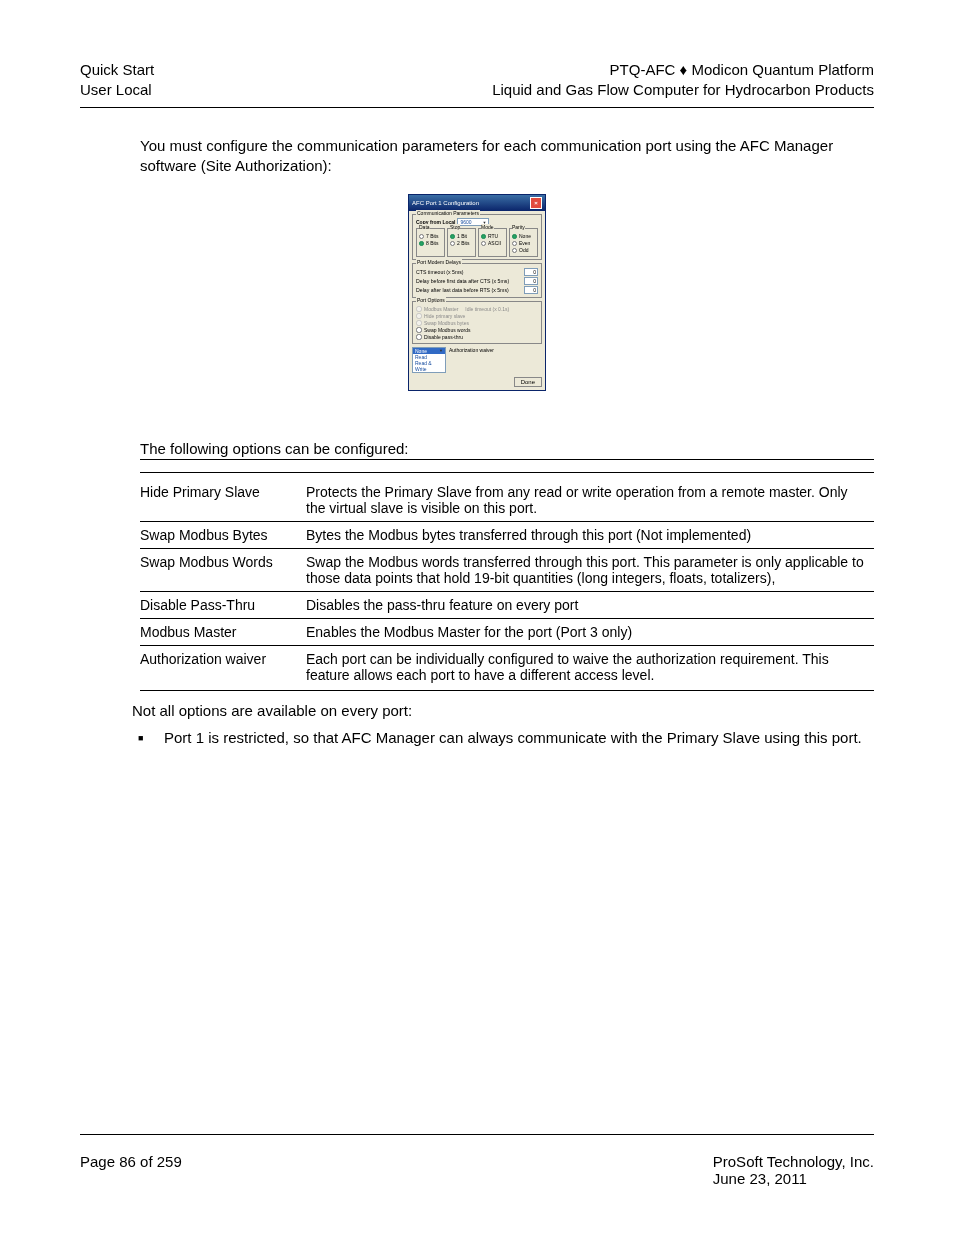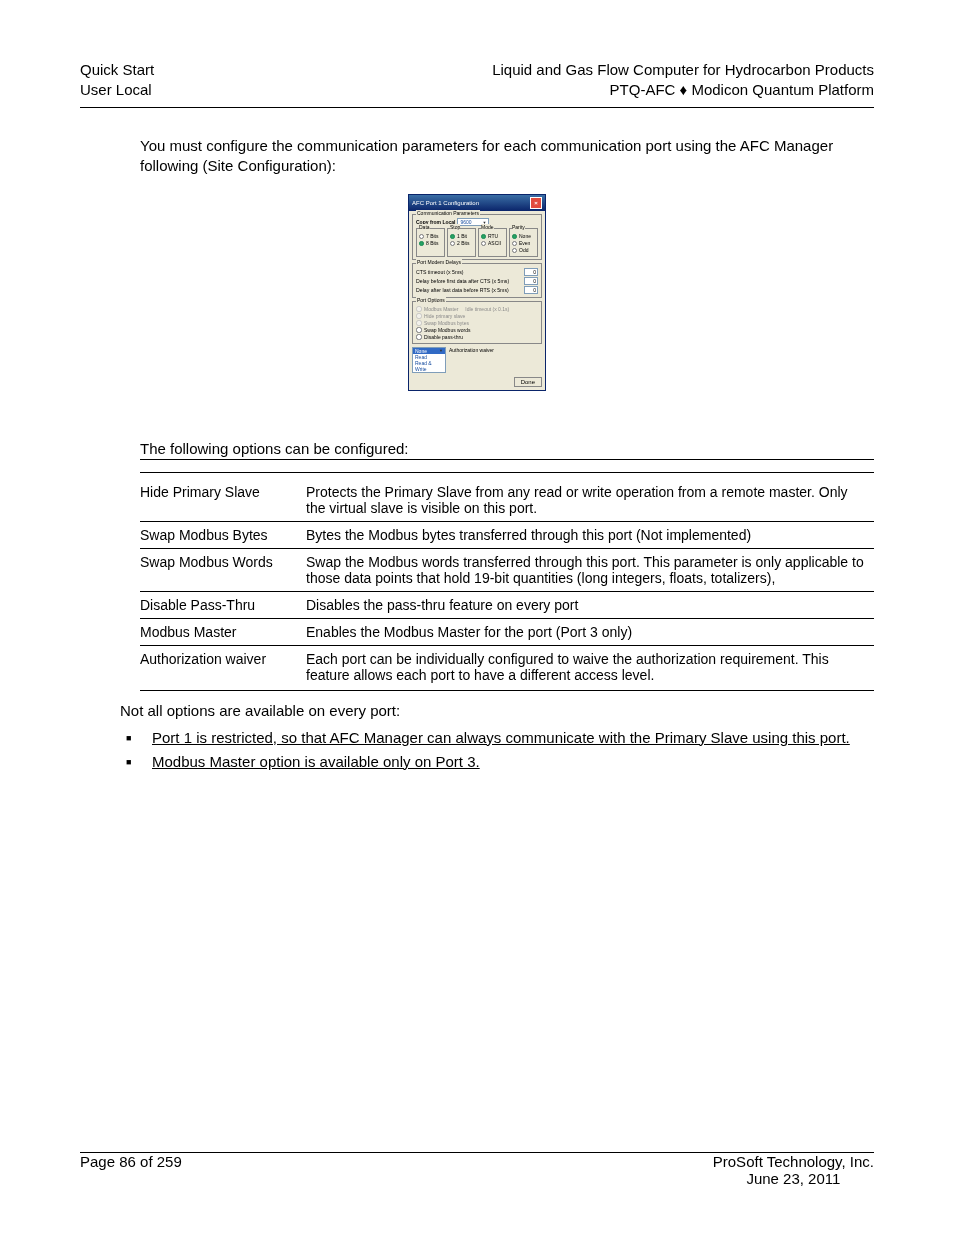--- a/index.html
+++ b/index.html
@@ -74,47 +74,47 @@
   .auth-drop .opts div{ padding:0 2px;}
   .auth-label{ font-size:5px; margin-left:3px; color:#000;}
   
   .opts-table { width:100%; border-collapse:collapse; font-size:14px; margin-top:4px;}
   .opts-wrap { margin-left:60px; border-top:1px solid #000; padding-top:8px;}
   .hr-mid { border:0; border-top:1px solid #000; margin:4px 0 6px 0;}
   .opts-table td { vertical-align:top; padding:5px 6px 5px 0; border-top:1px solid #000;}
   .opts-table tr:first-child td { border-top:0;}
   .opts-table td:first-child { width:160px; }
   .endline { border-top:1px solid #000; margin-top:2px;}
-  .after-table { margin-left:40px; font-size:15px; line-height:1.35; margin-top:10px;}
+  .after-table { margin-left:52px; font-size:15px; line-height:1.35; margin-top:10px;}
   ul.sq { list-style:none; padding-left:28px; margin:6px 0 0 0;}
-  ul.sq li { position:relative; padding-left:4px; margin-bottom:4px;text-decoration:underline;}
+  ul.sq li { position:relative; padding-left:4px; margin-bottom:4px;}
   ul.sq li::before { content:"■"; position:absolute; left:-22px; font-size:9px; top:4px;}
   .footer {
     position:absolute; left:80px; right:80px; bottom:48px;
     font-size:15px; display:flex; justify-content:space-between;
-    border-top:1px solid #000; padding-top:0;
-  }
-  .footer-right { text-align:center; }
+    border-top:1px solid #000; padding-top:18px;
+  }
+  .footer-right { text-align:left; }
 </style>
 </head>
 <body>
 
 <div class="header-row">
   <div>
     <div>Quick Start</div>
     <div>User Local</div>
   </div>
   <div class="header-right">
+    <div>PTQ-AFC ♦ Modicon Quantum Platform</div>
     <div>Liquid and Gas Flow Computer for Hydrocarbon Products</div>
-    <div>PTQ-AFC ♦ Modicon Quantum Platform</div>
   </div>
 </div>
 <hr class="hr-top">
 
-<div class="body-block">You must configure the communication parameters for each communication port using the AFC Manager following (Site Configuration):</div>
+<div class="body-block">You must configure the communication parameters for each communication port using the AFC Manager software (Site Authorization):</div>
 
 <div class="dialog-wrap">
   <div class="dlg">
     <div class="dlg-title">
       <span>AFC Port 1 Configuration</span>
       <span class="dlg-close">×</span>
     </div>
 
     <div class="fs">
       <span class="fs-title">Communication Parameters</span>
@@ -267,21 +267,20 @@
         </tr>
   </tbody>
     </table>
   <div class="endline"></div>
 </div>
 
 <div class="after-table">
   <div>Not all options are available on every port:</div>
   <ul class="sq">
     <li>Port 1 is restricted, so that AFC Manager can always communicate with the Primary Slave using this port.</li>
-    <li>Modbus Master option is available only on Port 3.</li>
   </ul>
 </div>
 
 <div class="footer">
   <div>Page 86 of 259</div>
   <div class="footer-right">
     <div>ProSoft Technology, Inc.</div>
     <div>June 23, 2011</div>
   </div>
 </div>

